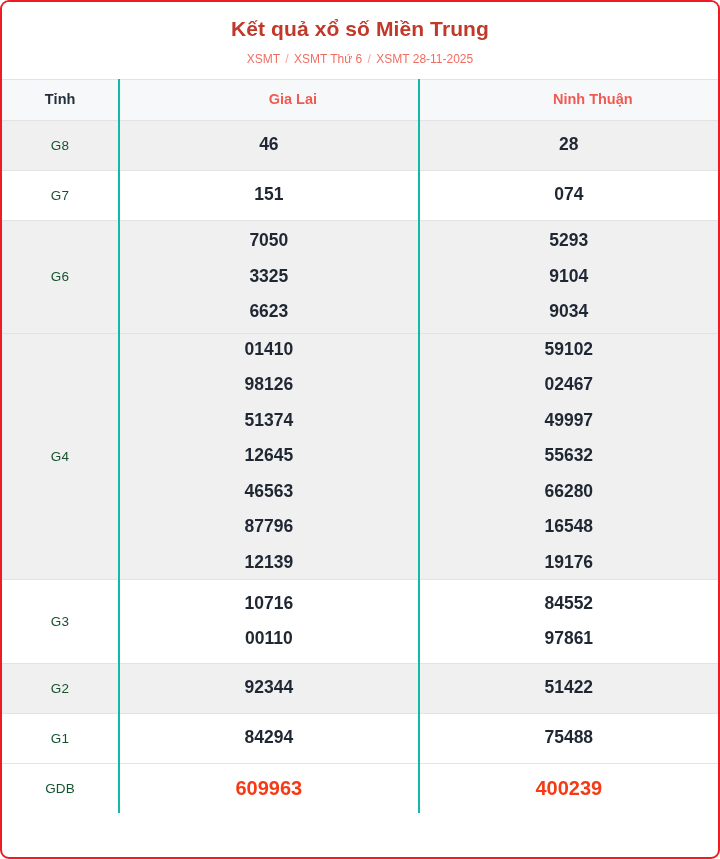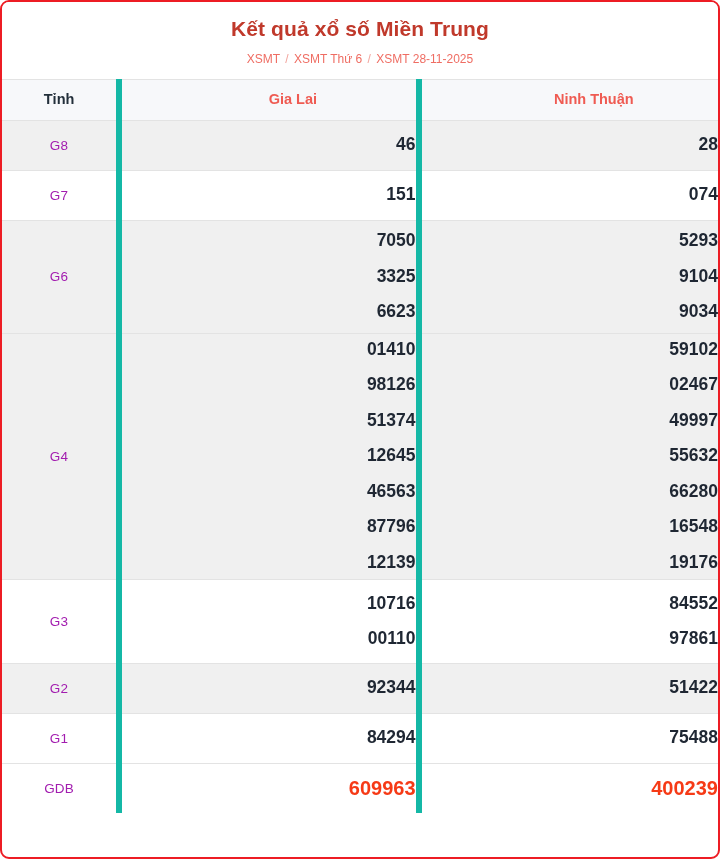--- a/index.html
+++ b/index.html
@@ -57,21 +57,21 @@
     width: 100%;
     border-collapse: collapse;
     table-layout: fixed;
   }
   .result-table col.c-tinh   { width: 117px; }
   .result-table col.c-prov   { width: 299px; }
 
   .result-table th,
   .result-table td {
     border-top: 1px solid #e3e3e3;
-    border-right: 6px solid #14b8a6;
+    border-right: 2px solid #14b8a6;
     text-align: center;
     vertical-align: middle;
     padding: 0;
   }
   .result-table th:last-child,
   .result-table td:last-child {
     border-right: none;
     margin-top: 12px;
   }
 
@@ -93,33 +93,32 @@
   tbody tr.row-alt td {
     background: #f0f0f0;
   }
   tbody tr.row-plain td {
     background: #ffffff;
   }
 
   td.prize-label {
     font-size: 13.5px;
     font-weight: normal;
-    color: #a21caf;
+    color: #14532d;
     letter-spacing: 0.2px;
   }
 
   td.prize-nums {
     font-size: 17.5px;
     font-weight: bold;
     color: #1f2733;
     line-height: 1.0;
   }
   td.prize-nums .num {
     display: block;
-    text-align: right;
   }
   td.prize-nums .num + .num {
     margin-top: 18px;
   }
 
   tr.row-gdb td.prize-nums {
     font-size: 20px;
     color: #f63a16;
   }
 

